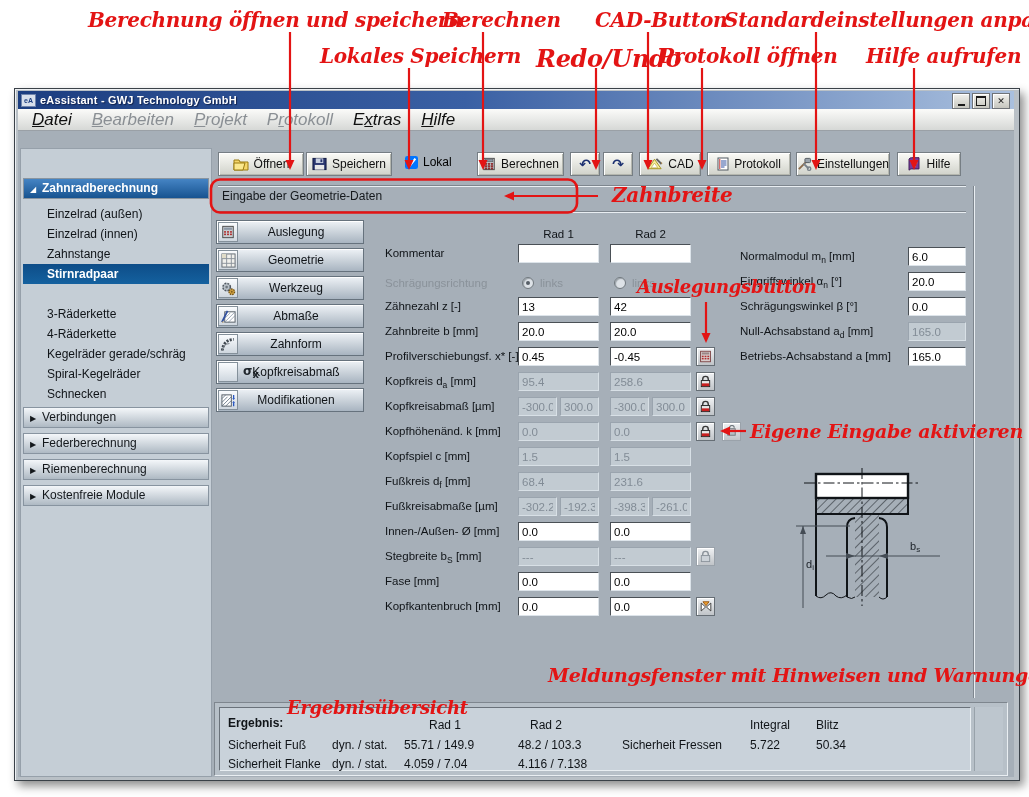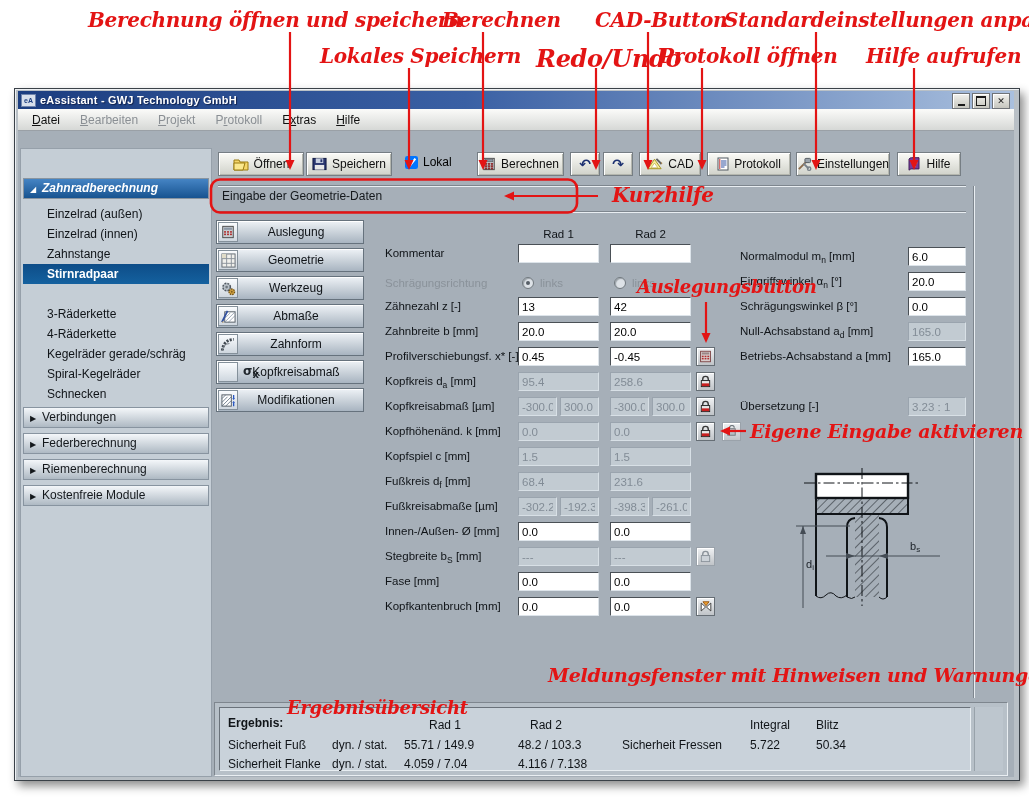--- a/index.html
+++ b/index.html
@@ -16,31 +16,31 @@
   .wtitle{color:#fff;font-size:11px;font-weight:bold;letter-spacing:.2px;text-shadow:1px 1px 1px #10204a;}
   .winbtns{position:absolute;right:4px;top:2px;display:flex;gap:2px;}
   .wbtn{width:16px;height:14px;background:linear-gradient(180deg,#f2f2ee,#c6c6be);border:1px solid #707478;
         box-shadow:inset 1px 1px 0 #fff;font-size:9px;font-weight:bold;color:#1a1a1a;
         display:flex;align-items:center;justify-content:center;}
   .wb-min::after{content:"";width:7px;height:2px;background:#1a1a1a;margin-top:7px;}
   .wb-max::after{content:"";width:8px;height:7px;border:1px solid #1a1a1a;border-top-width:2px;}
   .menubar{position:absolute;left:18px;top:109px;width:996px;height:22px;
            background:linear-gradient(180deg,#fbfbf9,#d6d8d6);border-bottom:1px solid #9aa0a6;
            display:flex;align-items:center;padding-left:4px;box-sizing:border-box;}
-  .mi{font-size:12px;color:#101010;padding:0 10px;}
+  .mi{font-size:17px;color:#101010;padding:0 10px;font-style:italic;}
   .mi.disabled{color:#8a8f94;}
   .content{position:absolute;left:18px;top:131px;width:996px;height:646px;background:#a6afb8;}
   
   .sidebar{position:absolute;left:20px;top:148px;width:192px;height:629px;background:#c5ced6;
            border:1px solid #96a0aa;box-sizing:border-box;}
   .shead{position:absolute;left:2px;right:2px;height:21px;background:linear-gradient(180deg,#f4f7fa,#aeb9c3);
          border:1px solid #8894a0;box-sizing:border-box;font-size:12px;line-height:19px;color:#14181c;
          padding-left:6px;}
   .shead .tri{display:inline-block;width:12px;font-size:8px;color:#14181c;}
-  .shead-blue{background:linear-gradient(180deg,#4584c4,#175390);color:#fff;font-weight:bold;font-style:italic;}
+  .shead-blue{background:linear-gradient(180deg,#4584c4,#175390);color:#fff;font-weight:bold;}
   .shead-blue .tri{color:#fff;}
   .sitem{position:absolute;left:2px;right:2px;height:20px;font-size:12px;line-height:20px;color:#101418;
          padding-left:24px;}
   .sitem.sel{background:linear-gradient(180deg,#0e4d88,#14619f);color:#fff;font-weight:bold;}
   
   .tbtn{position:absolute;top:152px;height:24px;display:flex;align-items:center;justify-content:center;gap:5px;
         background:linear-gradient(180deg,#fbfbf7,#d0d2ca);border:1px solid #767e84;
         box-shadow:inset 1px 1px 0 #fff,inset -1px -1px 0 #b4b6ae;font-size:12px;color:#101010;box-sizing:border-box;}
   .cbwrap{position:absolute;left:405px;top:155px;display:flex;align-items:center;gap:5px;font-size:12px;}
   .cbwrap input{width:13px;height:13px;margin:0;}
@@ -450,24 +450,20 @@
       <span class="flb"><span>Schrägungswinkel β [°]</span></span>
       <input class="fin min1" value="0.0" style="">
     </div>
   <div class="mrow" style="top:322px">
       <span class="flb"><span>Null-Achsabstand a</span><sub>d</sub><span> [mm]</span></span>
       <input class="fin min1 dis" disabled="" value="165.0" style="">
     </div>
   <div class="mrow" style="top:347px">
       <span class="flb"><span>Betriebs-Achsabstand a [mm]</span></span>
       <input class="fin min1" value="165.0" style="">
-    </div>
-  <div class="mrow" style="top:397px">
-      <span class="flb"><span>Übersetzung [-]</span></span>
-      <input class="fin min1 dis" disabled="" value="3.23 : 1" style="">
     </div>
   <div class="side disabled" style="left:722px;top:422px">
       <svg width="13" height="13" viewBox="0 0 14 14">
         <rect x="3" y="4" width="8" height="7" fill="#b8bec4" stroke="#70787e"></rect>
         <path d="M5 4V3a2.5 2.5 0 0 1 5 0" fill="none" stroke="#70787e" stroke-width="1.3"></path>
       </svg>
     </div>
 
   <svg class="diag" width="170" height="150" viewBox="0 0 170 150">
     <defs>
@@ -544,18 +540,18 @@
     </g>
   </svg>
   <div class="note" style="left:88px;top:8px;font-size:20px">Berechnung öffnen und speichern</div>
   <div class="note" style="left:442px;top:8px;font-size:20px">Berechnen</div>
   <div class="note" style="left:595px;top:8px;font-size:20px">CAD-Button</div>
   <div class="note" style="left:724px;top:8px;font-size:20px">Standardeinstellungen anpassen</div>
   <div class="note" style="left:320px;top:44px;font-size:20px">Lokales Speichern</div>
   <div class="note" style="left:536px;top:44px;font-size:24px">Redo/Undo</div>
   <div class="note" style="left:659px;top:44px;font-size:20px">Protokoll öffnen</div>
   <div class="note" style="left:866px;top:44px;font-size:20px">Hilfe aufrufen</div>
-  <div class="note" style="left:612px;top:183px;font-size:20px">Kurzhilfe</div>
+  <div class="note" style="left:612px;top:183px;font-size:20px">Zahnbreite</div>
   <div class="note" style="left:637px;top:276px;font-size:18px">Auslegungsbutton</div>
   <div class="note" style="left:750px;top:420px;font-size:19px">Eigene Eingabe aktivieren</div>
   <div class="note" style="left:548px;top:664px;font-size:19px">Meldungsfenster mit Hinweisen und Warnungen</div>
   <div class="note" style="left:287px;top:697px;font-size:18px">Ergebnisübersicht</div>
 </div>
 
 </body></html>

